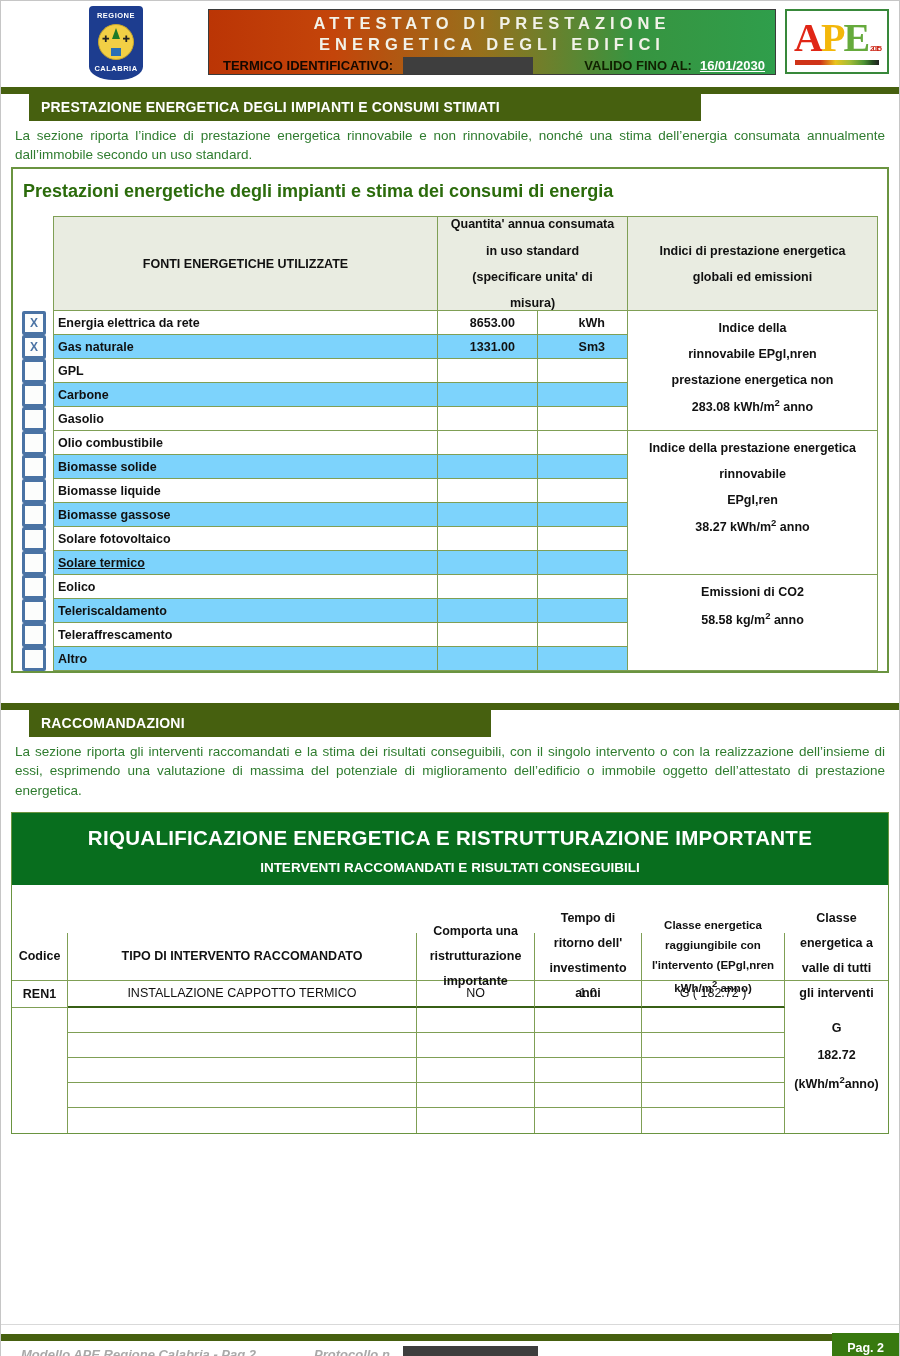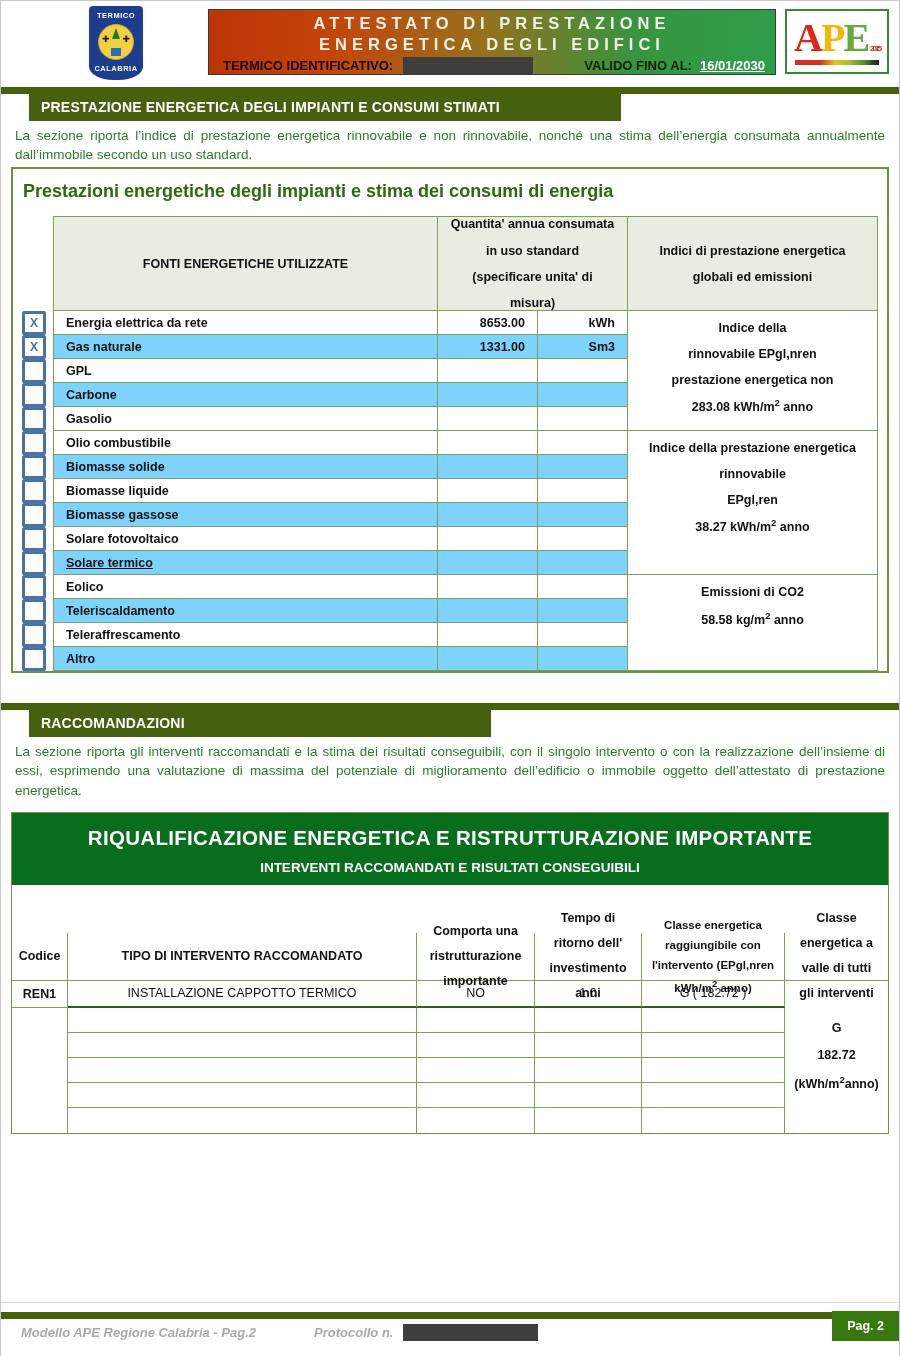--- a/index.html
+++ b/index.html
@@ -45,37 +45,37 @@
   .ape-a { color:#e02616; } .ape-p { color:#f3b70a; } .ape-e { color:#66aa3c; }
   .ape-year { font-size:8px; color:#cc2a1a; margin-left:2px; font-weight:bold;
       font-family:"Liberation Sans", sans-serif; }
   .ape-bar { width:84px; height:5px; margin-top:3px;
       background:linear-gradient(90deg,#cf3318 0%,#cf3318 30%,#e9c31d 48%,#a3bd37 65%,#4d9434 82%,#274d22 92%,#222 100%); }
 
   
   .green-bar { height:7px; background:#46600f; }
   .section-chip { display:block; background:#46600f; color:#fff; font-weight:bold; font-size:14px;
       letter-spacing:.2px; padding:5px 12px 6px; margin-left:28px; box-sizing:border-box; }
-  .chip1 { width:592px; } .chip2 { width:462px; }
+  .chip1 { width:672px; } .chip2 { width:462px; }
   .section-desc { margin:5px 14px 0; color:#2f7c2f; font-size:13.5px; line-height:1.42;
       text-align:justify; }
 
   
   .box1 { margin:3px 10px 0; border:2px solid #6a9440; height:506px; box-sizing:border-box; }
   .box1-title { color:#2b6b0b; font-weight:bold; font-size:18px; margin:12px 0 14px 10px; }
   .t1 { display:grid; grid-template-columns:38px 385px 100px 90px 250px;
         grid-template-rows:95px repeat(15,24px); margin-left:2px;
         font-size:12.5px; font-weight:bold; color:#111; }
   .t1c { border-right:1px solid #7f9f55; border-bottom:1px solid #7f9f55; box-sizing:border-box; }
   .t1c.left { border-left:1px solid #7f9f55; }
   .t1c.top { border-top:1px solid #7f9f55; }
   .t1 .hc { background:#e9ece1; display:flex; flex-direction:column; align-items:center;
       justify-content:center; text-align:center; white-space:pre-line; line-height:2.1; }
-  .t1 .lbl { display:flex; align-items:center; padding-left:12px; }
-  .t1 .qty, .t1 .unit { display:flex; align-items:center; justify-content:flex-end; padding-right:12px; }
+  .t1 .lbl { display:flex; align-items:center; padding-left:4px; }
+  .t1 .qty, .t1 .unit { display:flex; align-items:center; justify-content:flex-end; padding-right:22px; }
   .t1 .idx { background:#fff; text-align:center; padding-top:5px; line-height:2.05; }
   .bg-w { background:#fff; } .bg-g { background:#7dd3fc; }
   .t1-gutter { display:flex; align-items:center; justify-content:center; }
   .cb { width:18px; height:18px; border:3px solid #4a73a4; border-radius:2px; background:#fcfdfc;
       color:#4a73a4; font-size:12px; font-weight:bold; display:flex; align-items:center;
       justify-content:center; }
   sup { font-size:9.5px; }
 
   
   .box2 { margin:12px 10px 0; border:1px solid #6a9440; box-sizing:border-box; }
@@ -91,38 +91,38 @@
   .t2 .noR { border-right:none; }
   .t2 .noB { border-bottom:none; }
   .t2 .thick { border-bottom:2px solid #375f15; }
   .t2 .codice-cell { font-weight:bold; }
   .final-cell { grid-column:6; grid-row:2/8; flex-direction:column; line-height:2.2;
       font-weight:bold; border-right:none; border-bottom:none; }
   .codice-merged { grid-column:1; grid-row:3/8; border-bottom:none; }
   .unit-line { white-space:normal; }
 
   
-  .footer { position:absolute; left:0; right:0; bottom:12px; height:42px; }
+  .footer { position:absolute; left:0; right:0; bottom:0; height:32px; }
   .footer-hair { border-top:1px solid #d9d9d9; }
   .footer-bar { margin-top:9px; height:7px; background:#46600f; }
   .footer-row { display:flex; align-items:center; padding:5px 0 0 20px; }
   .footer-left, .footer-proto { color:#a9a9a9; font-style:italic; font-weight:bold; font-size:13px; }
   .footer-proto { margin-left:58px; }
   .redacted.proto { width:135px; height:17px; margin-left:10px; }
   .page-badge { position:absolute; right:0; top:9px; height:30px; background:#38790f; color:#fff;
       font-weight:bold; font-size:12.5px; display:flex; align-items:center; padding:0 15px; }
 </style>
 </head>
 <body>
 
 <div class="page">
 
   <div class="top-header">
     <div class="calabria-logo">
-      <span class="ctxt">TERMICO</span>
+      <span class="ctxt">REGIONE</span>
       <span class="calabria-emblem">
         <span class="em-tree"></span>
         <span class="em-cross l">✚</span>
         <span class="em-cross r">✚</span>
         <span class="em-base"></span>
       </span>
       <span class="ctxt">CALABRIA</span>
     </div>
 
     <div class="banner">

